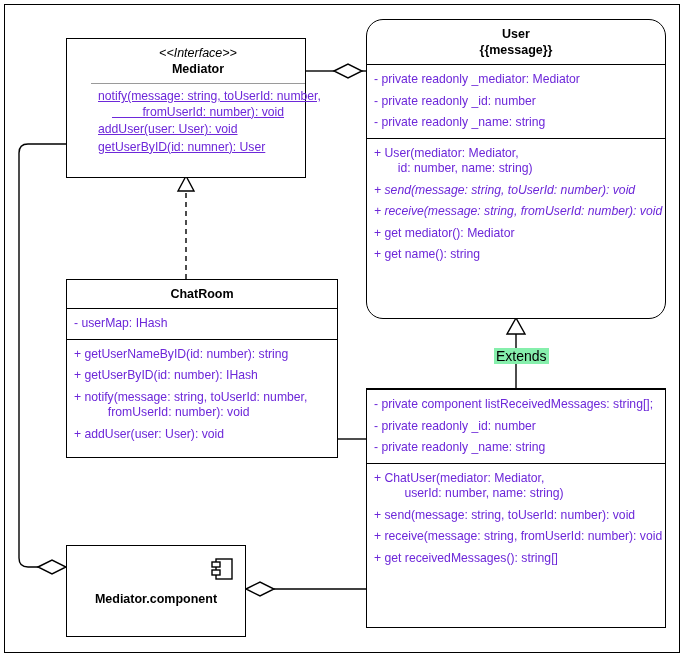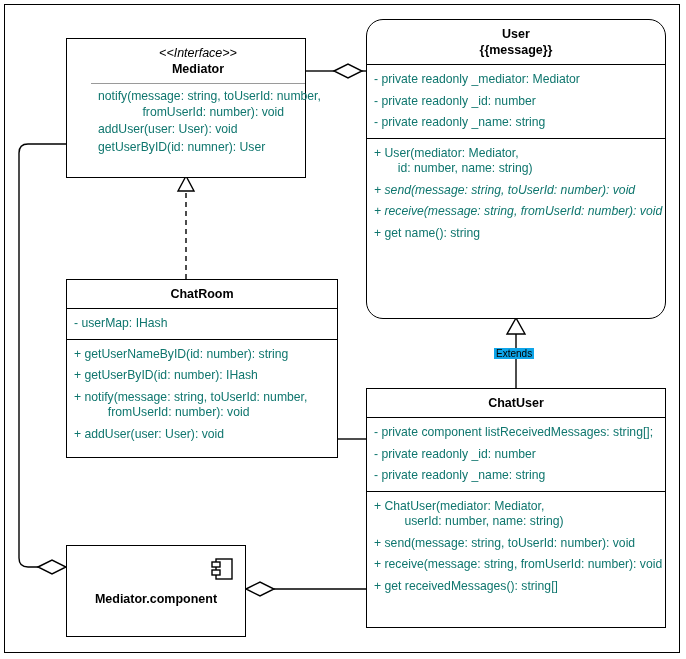--- a/index.html
+++ b/index.html
@@ -66,53 +66,54 @@
     border-top: 1.2px solid #000000;
   }
   .divider.light {
     border-top: 1.2px solid #9a9a9a;
   }
   .section {
     padding: 4px 0;
   }
   .member {
     font-size: 12.2px;
-    color: #0f766e;
+    color: #6d28d9;
     line-height: 15.5px;
     padding: 3px 7px;
     white-space: pre;
   }
   .member.italic {
     font-style: italic;
   }
   .member.tight {
     padding: 1px 7px;
+    text-decoration: underline;
   }
   .comp-title {
     position: absolute;
     left: 0;
     right: 0;
     top: 46px;
     text-align: center;
     font-weight: bold;
     font-size: 12.5px;
     color: #000000;
   }
   .comp-icon {
     position: absolute;
     right: 12px;
     top: 11px;
     width: 22px;
     height: 24px;
   }
   .edge-label {
     position: absolute;
-    font-size: 10px;
+    font-size: 14px;
     color: #000000;
-    background: #0ea5e9;
+    background: #86efac;
     padding: 0 2px;
     z-index: 6;
     white-space: nowrap;
   }
 </style>
 </head>
 <body>
 
 <div id="canvas">
 
@@ -178,20 +179,21 @@
       <div class="member">- private readonly _mediator: Mediator</div>
       <div class="member">- private readonly _id: number</div>
       <div class="member">- private readonly _name: string</div>
     </div>
     <div class="divider"></div>
     <div class="section">
       <div class="member">+ User(mediator: Mediator,
        id: number, name: string)</div>
       <div class="member italic">+ send(message: string, toUserId: number): void</div>
       <div class="member italic">+ receive(message: string, fromUserId: number): void</div>
+      <div class="member">+ get mediator(): Mediator</div>
       <div class="member">+ get name(): string</div>
     </div>
   </div>
 
   <div class="uml-box" style="left:66px; top:279px; width:272px; height:179px;">
     <div class="box-header">
       <span>ChatRoom</span>
     </div>
     <div class="divider"></div>
     <div class="section">
@@ -201,23 +203,20 @@
     <div class="section">
       <div class="member">+ getUserNameByID(id: number): string</div>
       <div class="member">+ getUserByID(id: number): IHash</div>
       <div class="member">+ notify(message: string, toUserId: number,
           fromUserId: number): void</div>
       <div class="member">+ addUser(user: User): void</div>
     </div>
   </div>
 
   <div class="uml-box" style="left:366px; top:388px; width:300px; height:240px;">
-    <div class="box-header">
-      <span>ChatUser</span>
-    </div>
     <div class="divider"></div>
     <div class="section">
       <div class="member">- private component listReceivedMessages: string[];</div>
       <div class="member">- private readonly _id: number</div>
       <div class="member">- private readonly _name: string</div>
     </div>
     <div class="divider"></div>
     <div class="section">
       <div class="member">+ ChatUser(mediator: Mediator,
          userId: number, name: string)</div>

